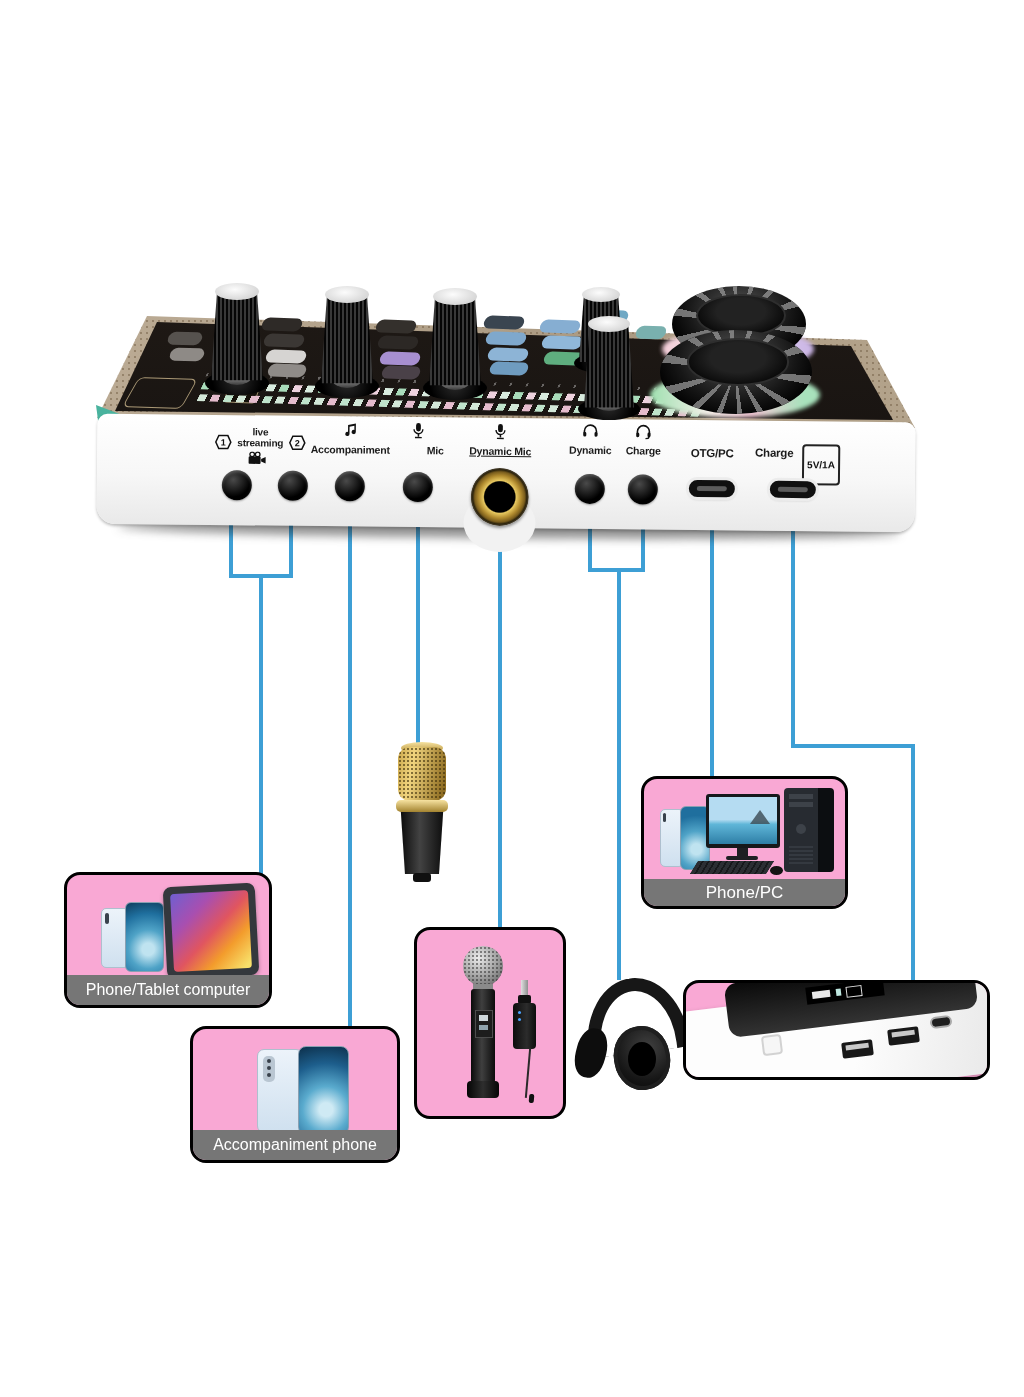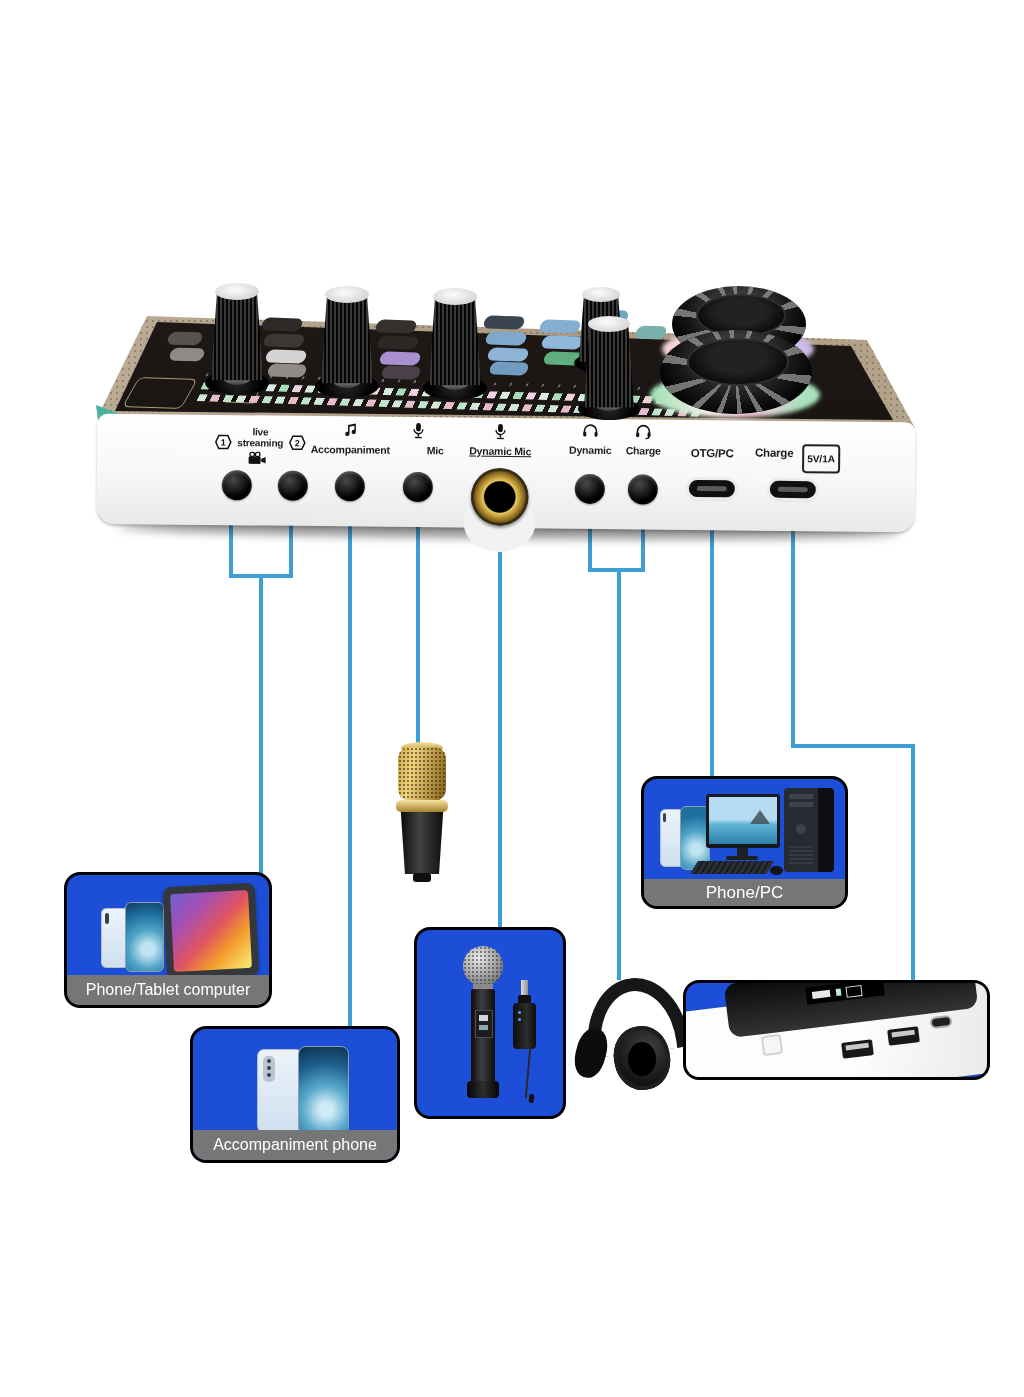--- a/index.html
+++ b/index.html
@@ -19,40 +19,40 @@
     background:radial-gradient(circle at 38% 32%,#4a4a4a,#000 62%);
     box-shadow:inset 0 2px 3px rgba(255,255,255,.25),0 1px 2px rgba(0,0,0,.35);}
   .goldjack{position:absolute;width:58px;height:58px;border-radius:50%;
     background:radial-gradient(circle,#000 0 37%,#e7c860 40%,#b08a2e 52%,#7a5d1d 61%,#2c230c 66%,#494130 70%,transparent 72%);
     box-shadow:0 2px 3px rgba(0,0,0,.4);}
   .usbc{position:absolute;width:46px;height:17px;border-radius:9px;background:#101010;
     box-shadow:0 0 0 3px #ececec,0 2px 3px rgba(0,0,0,.3);}
   .usbc::after{content:"";position:absolute;left:8px;top:6px;width:30px;height:5px;border-radius:3px;background:#5c5c5c;}
   .plabel{position:absolute;transform:translateX(-50%);font-size:10.5px;font-weight:bold;color:#1b1b1b;white-space:nowrap;letter-spacing:-0.2px;}
   .picon{position:absolute;transform:translateX(-50%);}
-  .spec{position:absolute;font-size:10px;font-weight:bold;color:#111;border:2px solid #222;border-radius:4px;padding:6px 3px;line-height:13px;}
+  .spec{position:absolute;font-size:10px;font-weight:bold;color:#111;border:2px solid #222;border-radius:4px;padding:12px 3px;line-height:13px;}
   
   .knob{position:absolute;z-index:5;}
   .knob .base{position:absolute;border-radius:50%;background:radial-gradient(circle at 50% 35%,#2b2b2b,#000 70%);}
   .knob .collar{position:absolute;border-radius:50%;background:linear-gradient(#e8e8e8,#8f8f8f 55%,#3c3c3c);}
   .knob .body{position:absolute;background:repeating-linear-gradient(90deg,#050505 0 2px,#383838 2px 4px);
     clip-path:polygon(13% 0,87% 0,98% 97%,2% 97%);}
   .knob .cap{position:absolute;border-radius:50%;background:radial-gradient(ellipse at 45% 38%,#fcfcfc,#d5d5d5 75%,#bdbdbd);}
   .ring{position:absolute;border-radius:50%;filter:blur(2px);z-index:4;}
   .dome{position:absolute;border-radius:50%;z-index:5;
     background:radial-gradient(ellipse at 50% 32%,#3d3d3d 0 22%,#161616 55%,#000 78%);overflow:hidden;}
   .dome .slots{position:absolute;inset:0;border-radius:50%;
     background:repeating-conic-gradient(from -10deg at 50% 48%,rgba(150,150,150,.75) 0 7deg,rgba(10,10,10,0) 7deg 26deg);}
   .dome .cmask{position:absolute;left:18%;top:10%;width:64%;height:52%;border-radius:50%;
     background:radial-gradient(ellipse at 50% 40%,#222 0 40%,#060606 80%);border:2px solid #2e2e2e;}
   .pbtn{position:absolute;height:13px;border-radius:7px;transform:skewX(-16deg) rotate(2deg);z-index:4;}
   .ledstrip{position:absolute;z-index:4;transform:rotate(1.8deg) skewX(-24deg);}
   .poutline{position:absolute;border:1.5px solid rgba(195,175,135,.85);z-index:4;transform:skewX(-28deg) rotate(2deg);background:transparent;}
   
-  .pbox{position:absolute;background:#1d4ed8;border:3px solid #000;border-radius:16px;overflow:hidden;z-index:6;box-sizing:border-box;}
+  .pbox{position:absolute;background:#f9a8d4;border:3px solid #000;border-radius:16px;overflow:hidden;z-index:6;box-sizing:border-box;}
   .pbar{position:absolute;left:0;right:0;bottom:0;background:#767676;color:#fff;display:flex;align-items:center;justify-content:center;white-space:nowrap;}
   .phoneB{position:absolute;border-radius:5px;background:linear-gradient(#ecf3fa,#cfe0ef);border:1px solid #aebfce;}
   .phoneF{position:absolute;border-radius:6px;border:1px solid #8aa0b2;overflow:hidden;}
   .camdot{position:absolute;width:4px;height:11px;border-radius:2px;background:#39424c;}
 </style>
 </head>
 <body>
 
 <div class="stage">
 

